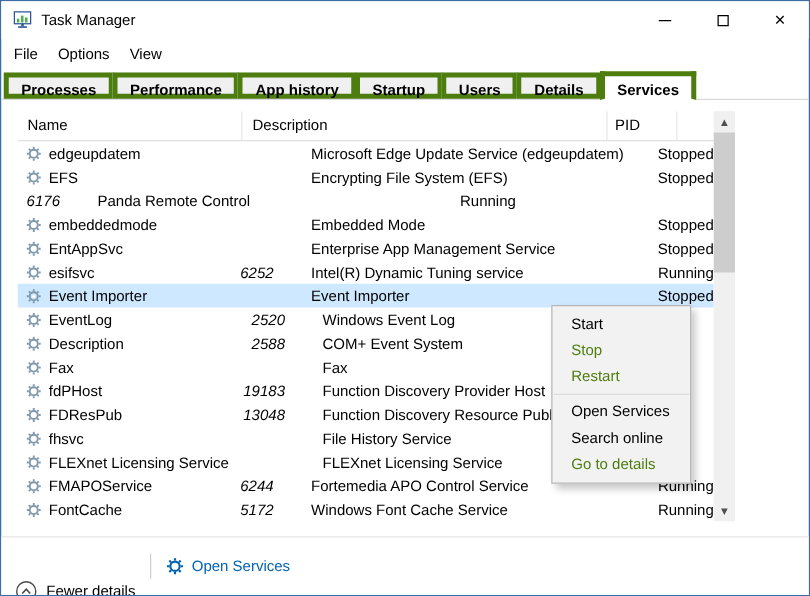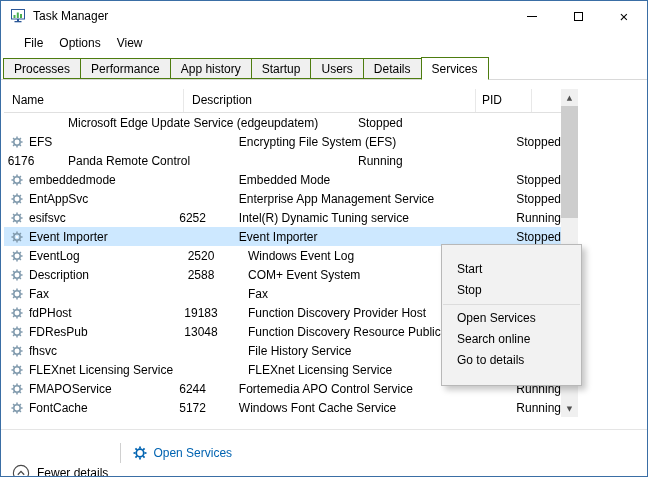--- a/index.html
+++ b/index.html
@@ -12,65 +12,65 @@
   .titlebar { position:absolute; top:0; left:0; width:100%; height:30px; display:flex; align-items:center; background:#fff; }
   .app-icon { margin-left:9px; width:16px; height:16px; display:flex; }
   .title { margin-left:7px; }
   .win-controls { position:absolute; top:0; right:0; height:30px; display:flex; }
   .win-btn { width:46px; height:30px; display:flex; align-items:center; justify-content:center; cursor:default; }
   .glyph-min { width:10px; height:1px; background:#000; }
   .glyph-max { width:9px; height:9px; border:1px solid #000; box-sizing:border-box; }
   .glyph-close { font-size:15px; line-height:1; }
 
   
-  .menubar { position:absolute; top:31px; left:0; height:21px; display:flex; align-items:center; padding-left:15px; }
+  .menubar { position:absolute; top:31px; left:0; height:21px; display:flex; align-items:center; padding-left:2px; }
   .menu-item { padding:3px 8px; }
 
   
   .tabstrip { position:absolute; top:56px; left:0; width:100%; height:23px; box-sizing:border-box;
               display:flex; align-items:flex-end; padding-left:2px; border-bottom:1px solid #d9d9d9; }
-  .tab { height:21px; line-height:20px; padding:0 10px; background:#f0f0f0; border:1px solid #4d7c0f;
-         margin-right:-1px; box-sizing:border-box; position:relative; white-space:nowrap; }
+  .tab { height:21px; line-height:20px; padding:0 10px; background:#f0f0f0; border:4px solid #4d7c0f;
+         margin-right:-1px; box-sizing:border-box; position:relative; white-space:nowrap;font-weight:bold; }
   .tab.active { background:#fff; height:23px; line-height:22px; border-bottom:1px solid #fff; z-index:2; margin-bottom:-1px; }
 
   
-  .listview { position:absolute; top:88px; left:3px; width:546px; height:328px;padding-left:28px; }
+  .listview { position:absolute; top:88px; left:13px; width:546px; height:328px;padding-left:28px; }
   .lv-main { position:absolute; left:0; top:0; right:17px; height:328px; overflow:hidden; }
   .lv-header { display:flex; height:24px; line-height:23px; border-bottom:1px solid #e0e0e0; box-sizing:border-box; }
   .hcell { box-sizing:border-box; border-right:1px solid #e8e8e8; padding-left:8px; white-space:nowrap; overflow:hidden; }
   .h-name { width:180px; } .h-pid { width:56px; padding-left:6px; }
   .h-desc { width:292px; } .h-status { flex:1; border-right:none; padding-left:6px; }
 
   .row { display:flex; height:19px; align-items:center; }
   .row.selected { background:#cde8ff; }
   .c-name { width:180px; box-sizing:border-box; padding-left:7px; display:flex; align-items:center; white-space:nowrap; overflow:hidden; }
   .c-name svg { margin-right:6px; flex:0 0 auto; }
-  .c-pid { width:56px; box-sizing:border-box; text-align:center; padding-right:22px; white-space:nowrap; }
+  .c-pid { width:56px; box-sizing:border-box; text-align:right; padding-right:22px; white-space:nowrap;font-style:italic; }
   .c-desc { width:292px; box-sizing:border-box; padding-left:8px; white-space:nowrap; overflow:visible; }
   .c-status { flex:1; box-sizing:border-box; padding-left:6px; white-space:nowrap; }
 
   
   .scrollbar { position:absolute; top:0; right:0; width:17px; height:328px; background:#f0f0f0; }
   .sb-arrow { position:absolute; left:0; width:17px; height:17px; display:flex; align-items:center; justify-content:center;
               color:#505050; font-size:7px; font-family:"DejaVu Sans",sans-serif; }
   .sb-arrow.up { top:0; } .sb-arrow.down { bottom:0; }
   .sb-thumb { position:absolute; left:0; top:17px; width:17px; height:112px; background:#cdcdcd; }
 
   
   .footer { position:absolute; left:0; bottom:0; width:100%; height:47px; box-sizing:border-box;
             border-top:1px solid #e5e5e5; display:flex; align-items:center; padding-left:11px; background:#fff; }
   .fewer { display:flex; align-items:center; gap:7px;margin-top:40px; }
   .vsep { width:1px; height:20px; background:#d0d0d0; margin:0 12px; }
   .open-services { display:flex; align-items:center; gap:6px; color:#0063b1; }
 
   
-  .ctx-menu { position:absolute; left:440px; top:243px; width:141px; box-sizing:border-box; background:#f2f2f2;
-              border:1px solid #b8b8b8; box-shadow:4px 4px 6px rgba(0,0,0,0.22); padding:14px 0; z-index:20; }
+  .ctx-menu { position:absolute; left:440px; top:243px; width:112px; box-sizing:border-box; background:#f2f2f2;
+              border:1px solid #b8b8b8; box-shadow:4px 4px 6px rgba(0,0,0,0.22); padding:4px 0; z-index:20; }
   .ctx-item { height:21px; line-height:21px; padding-left:15px; white-space:nowrap; }
-  .ctx-item.disabled { color:#000000; }
+  .ctx-item.disabled { color:#4d7c0f; }
   .ctx-sep { height:1px; background:#dcdcdc; margin:3px 1px; }
 </style>
 </head>
 <body>
 
 <div class="window">
 
   <div class="titlebar">
     <span class="app-icon">
       <svg width="16" height="16" viewBox="0 0 16 16">
@@ -114,20 +114,37 @@
 
   <div class="listview">
     <div class="lv-main">
       <div class="lv-header" id="lvheader">
           <div class="hcell h-name">Name</div>
           <div class="hcell h-desc">Description</div>
           <div class="hcell h-pid">PID</div>
         </div>
       <div class="lv-body" id="lvbody">
           <div class="row">
+            <div class="c-name">
+              <svg width="12" height="12" viewBox="0 0 16 16">
+                <g stroke="#7f99ac" fill="none" stroke-width="2">
+                  <circle cx="8" cy="8" r="4.3"></circle>
+                  <line x1="8" y1="0.6" x2="8" y2="2.8"></line>
+                  <line x1="8" y1="13.2" x2="8" y2="15.4"></line>
+                  <line x1="0.6" y1="8" x2="2.8" y2="8"></line>
+                  <line x1="13.2" y1="8" x2="15.4" y2="8"></line>
+                  <line x1="2.8" y1="2.8" x2="4.4" y2="4.4"></line>
+                  <line x1="11.6" y1="11.6" x2="13.2" y2="13.2"></line>
+                  <line x1="2.8" y1="13.2" x2="4.4" y2="11.6"></line>
+                  <line x1="11.6" y1="4.4" x2="13.2" y2="2.8"></line>
+                </g>
+                <circle cx="8" cy="8" r="1.6" fill="#ffffff"></circle>
+              </svg>
+              <span>edgeupdatem</span>
+            </div>
             <div class="c-pid"></div>
             <div class="c-desc">Microsoft Edge Update Service (edgeupdatem)</div>
             <div class="c-status">Stopped</div>
           </div>
           <div class="row">
             <div class="c-name">
               <svg width="12" height="12" viewBox="0 0 16 16">
                 <g stroke="#7f99ac" fill="none" stroke-width="2">
                   <circle cx="8" cy="8" r="4.3"></circle>
                   <line x1="8" y1="0.6" x2="8" y2="2.8"></line>
@@ -443,20 +460,21 @@
     <div class="scrollbar">
       <div class="sb-arrow up">▲</div>
       <div class="sb-thumb"></div>
       <div class="sb-arrow down">▼</div>
     </div>
   </div>
 
   <div class="ctx-menu" id="ctxmenu">
       <div class="ctx-item">Start</div>
       <div class="ctx-item disabled">Stop</div>
+      <div class="ctx-item disabled">Restart</div>
       <div class="ctx-sep"></div>
       <div class="ctx-item">Open Services</div>
       <div class="ctx-item">Search online</div>
       <div class="ctx-item disabled">Go to details</div>
     </div>
 
   <div class="footer">
     <div class="fewer">
       <span style="display:flex;">
         <svg width="18" height="18" viewBox="0 0 18 18">

